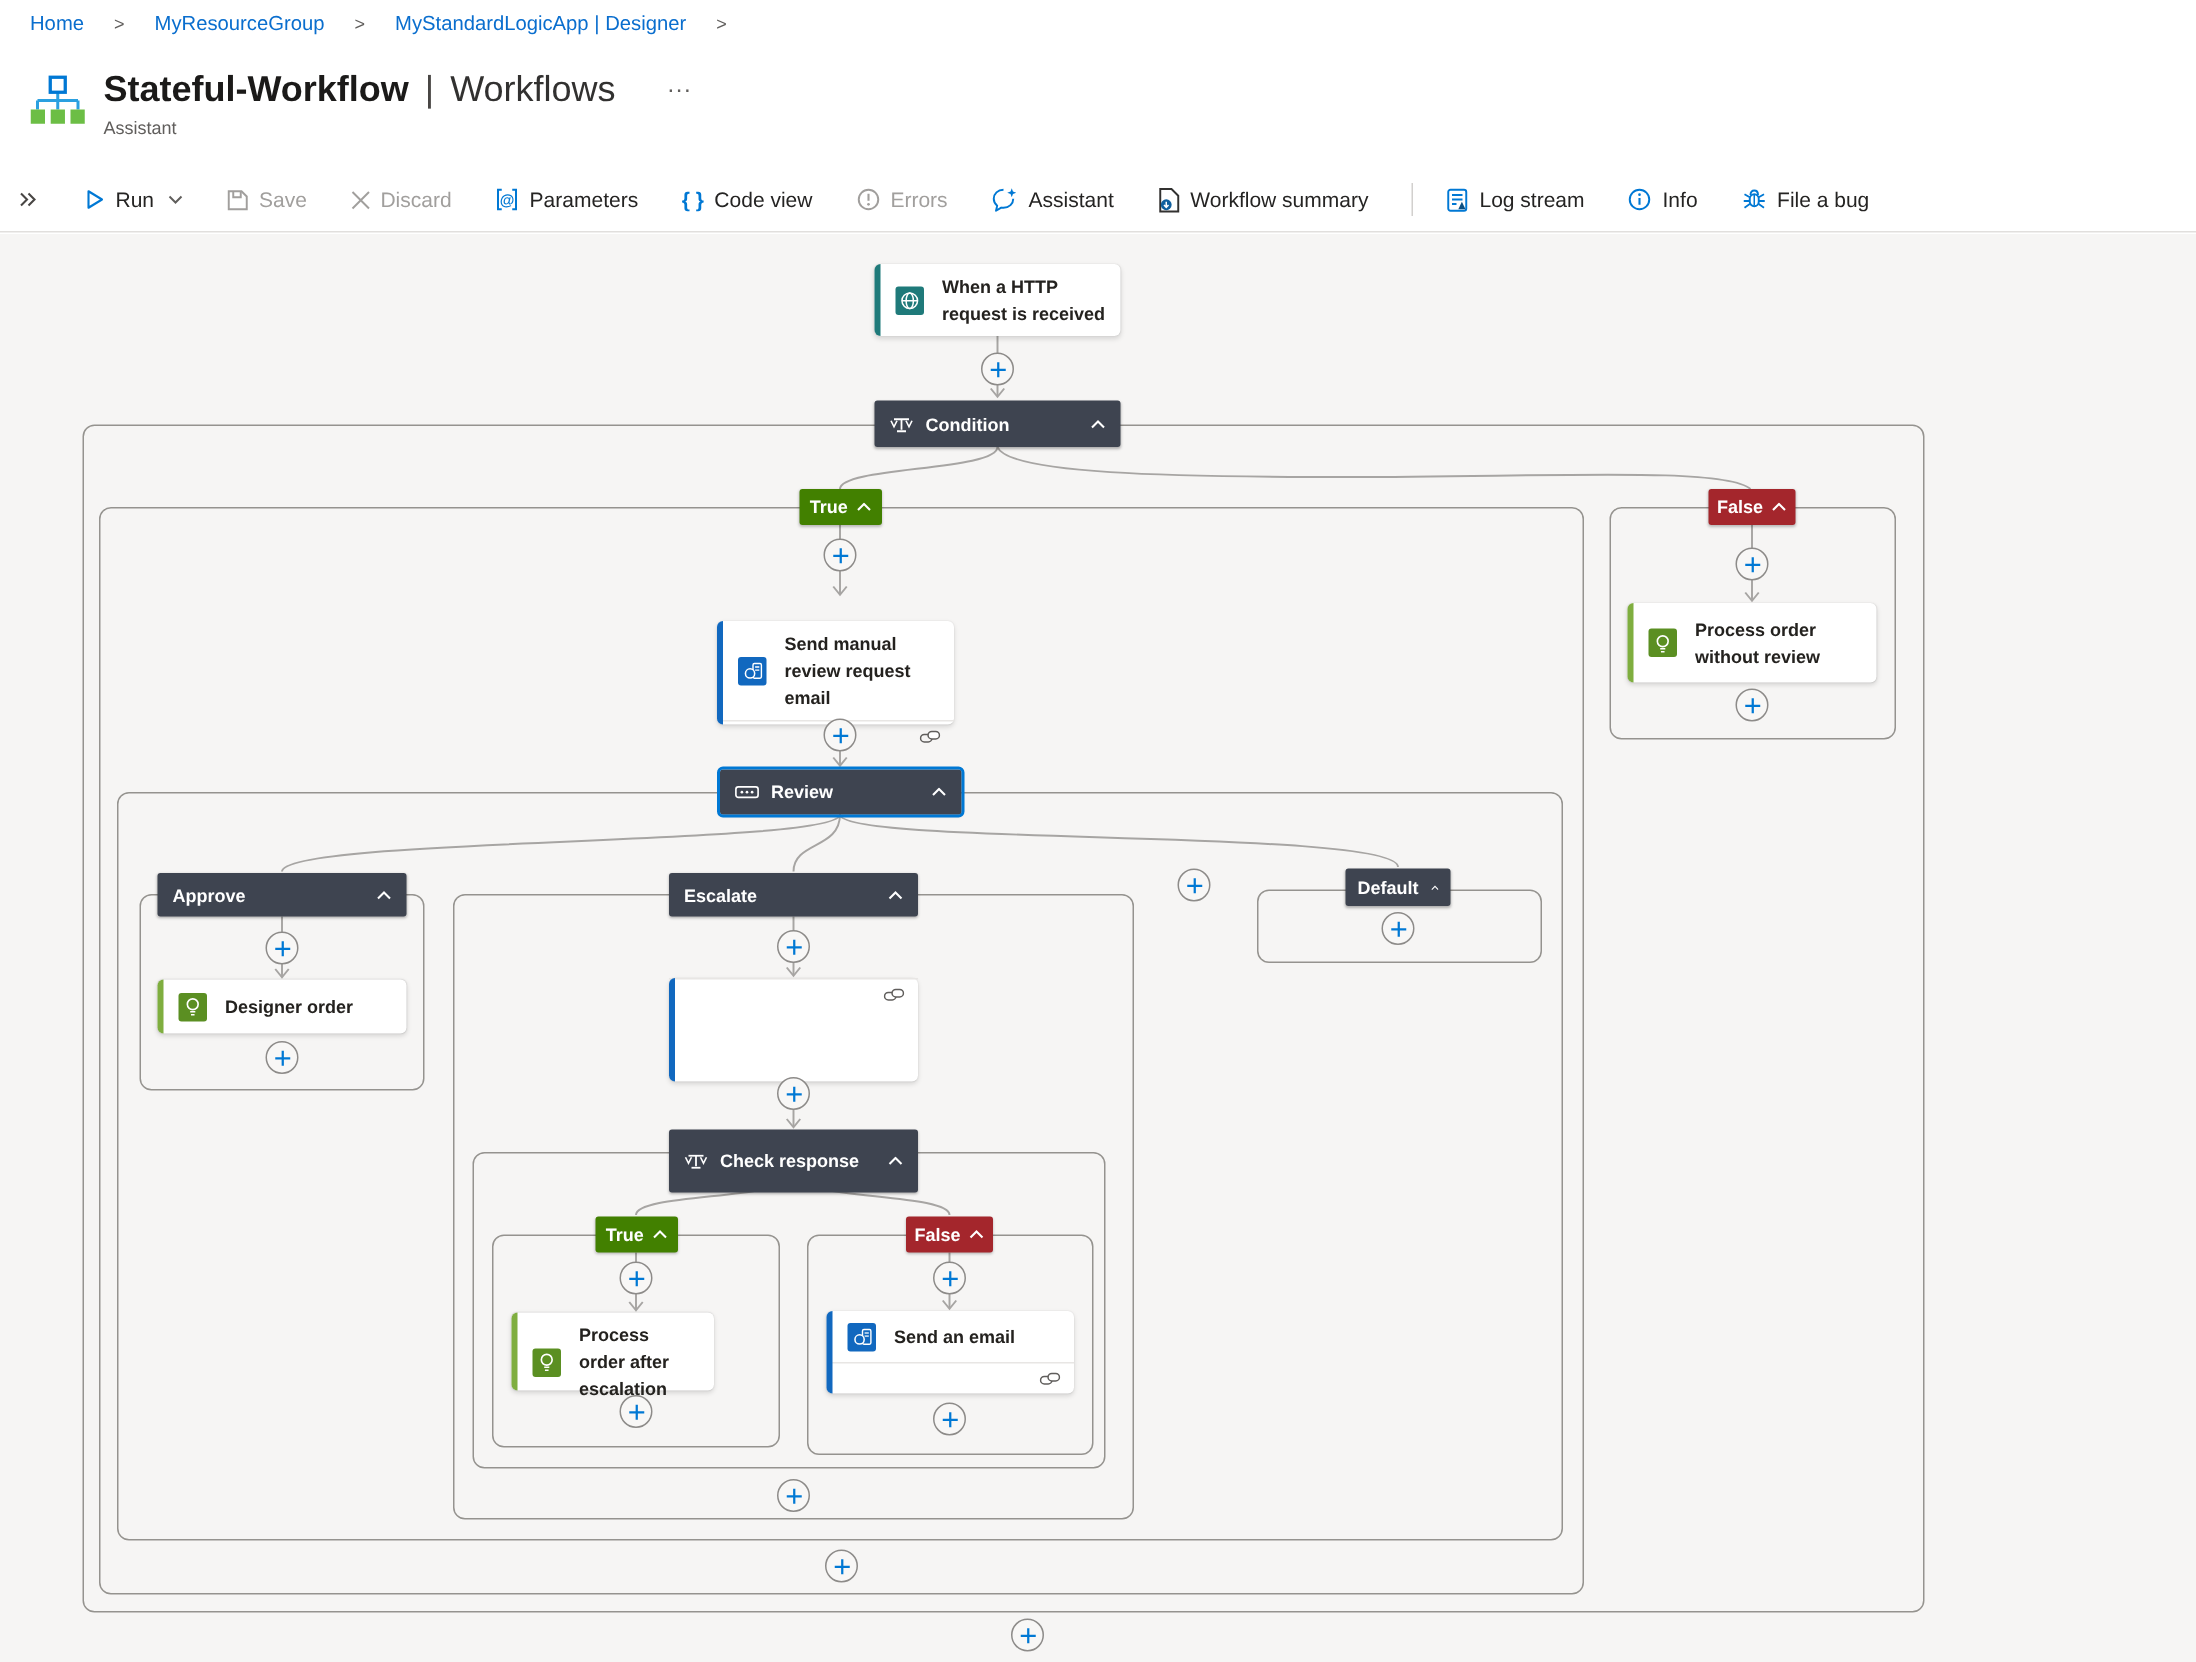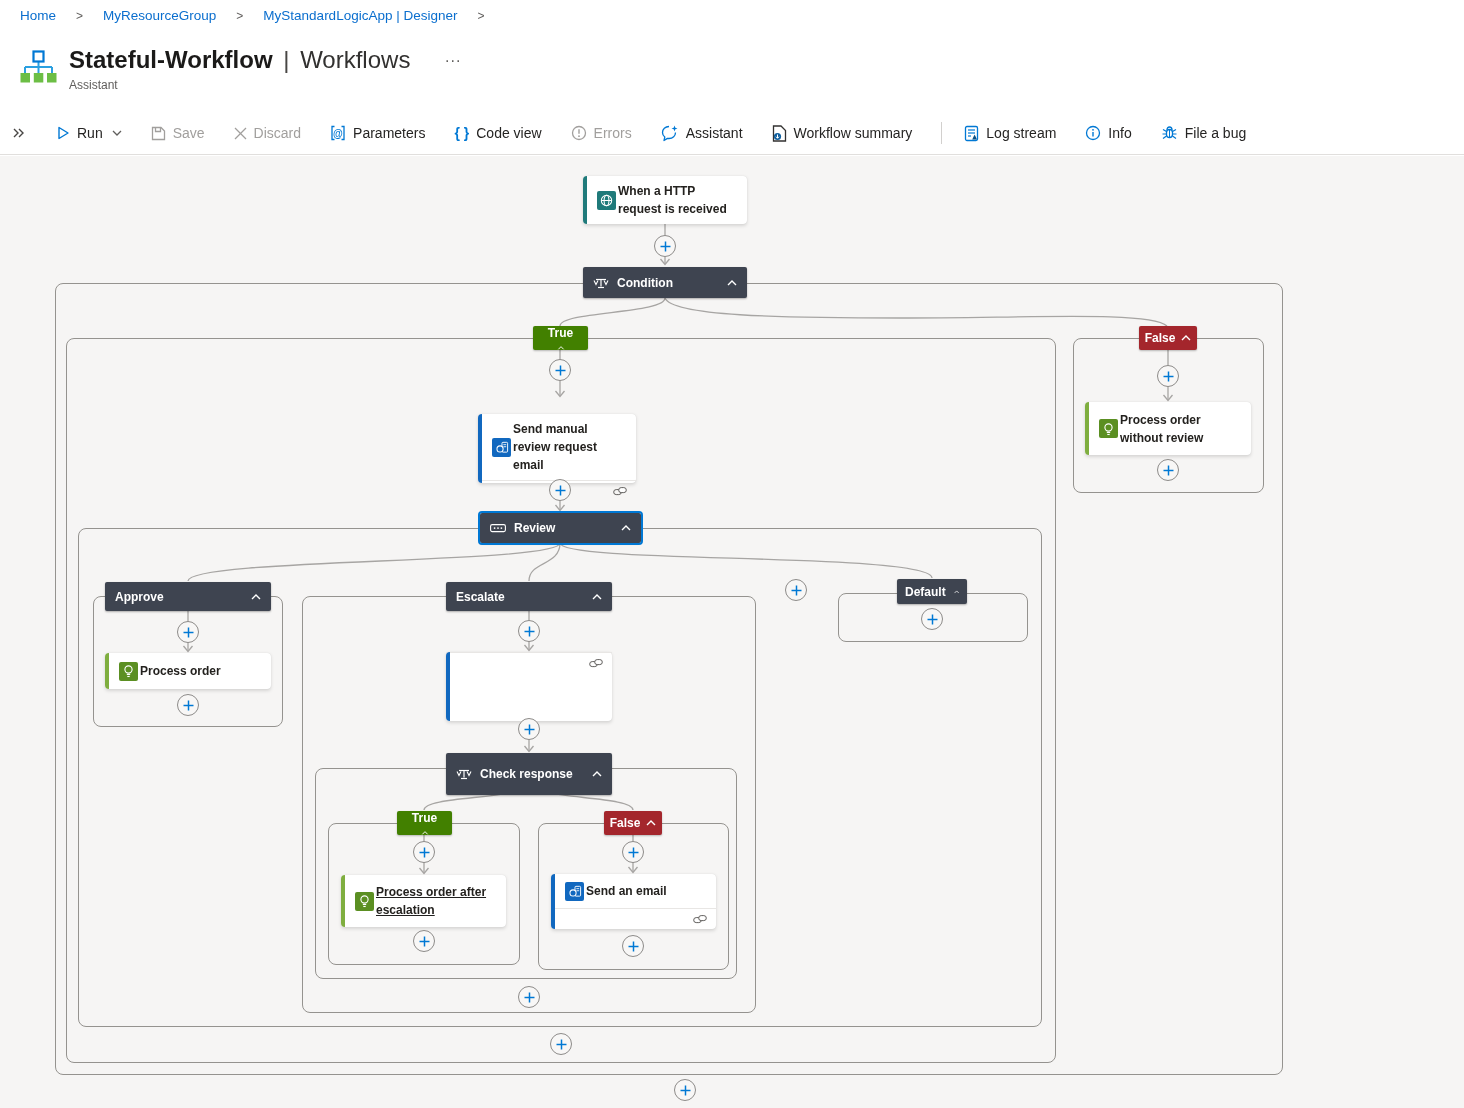--- a/index.html
+++ b/index.html
@@ -35,26 +35,26 @@
   
   .frame { position:absolute; border:1px solid #95938f; border-radius:8px; z-index:1; }
   .edges { position:absolute; left:0; top:0; z-index:2; pointer-events:none; }
   .edges path, .edges polyline { fill:none; stroke:#a7a5a3; stroke-width:1.3; }
   .node-dark { position:absolute; z-index:3; background:var(--node-dark); color:#fff; display:flex; align-items:center; gap:8px;
     padding:0 10px; font-size:12px; font-weight:700; border-radius:2px; box-shadow:0 1px 2px rgba(0,0,0,.3); cursor:pointer; }
   .node-dark .lbl { flex:1; text-align:left; }
   .node-dark.selected { outline:2px solid var(--accent); outline-offset:0px; }
   .branch-label { position:absolute; z-index:3; color:#fff; display:flex; align-items:center; justify-content:center; gap:6px;
     font-size:12px; font-weight:700; border-radius:2px; box-shadow:0 1px 2px rgba(0,0,0,.25); cursor:pointer; }
-  .branch-label.green { background:var(--green);flex-direction:column; }
+  .branch-label.green { background:var(--green); }
   .branch-label.red { background:var(--red); }
   .card { position:absolute; z-index:3; background:#fff; border-radius:4px; box-shadow:0 1.6px 3.6px rgba(0,0,0,.13), 0 0 1px rgba(0,0,0,.11);
     display:flex; flex-direction:column; cursor:pointer; }
   .card .bar { position:absolute; left:0; top:0; bottom:0; width:4px; border-radius:4px 0 0 4px; }
-  .card-main { flex:1; display:flex; align-items:center; gap:2px; padding:6px 10px 6px 14px; }
+  .card-main { flex:1; display:flex; align-items:center; gap:12px; padding:6px 10px 6px 14px; }
   .card-icon { width:19px; height:19px; border-radius:2px; flex:none; display:flex; align-items:center; justify-content:center; }
   .card-label { font-size:12px; font-weight:700; color:#24221f; line-height:1.5; }
   .card-footer { border-top:1px solid #e8e6e4; height:21px; flex:none; display:flex; align-items:center; justify-content:flex-end; padding:0 9px; }
   .plus { position:absolute; z-index:4; width:22px; height:22px; border-radius:50%; border:1px solid #8d8b89; background:#f8f7f6;
     display:flex; align-items:center; justify-content:center; cursor:pointer; }
 </style>
 </head>
 <body>
 
 <div class="app-header">
@@ -336,21 +336,21 @@
 <div class="card" style="left:105px; top:653px; width:166px; height:36px;">
   <span class="bar" style="background:var(--green-bar);"></span>
   <div class="card-main">
     <span class="card-icon" style="background:var(--green-icon);">
       <svg width="13" height="14" viewBox="0 0 13 14">
           <circle cx="6.5" cy="5.5" r="3.6" stroke="#fff" stroke-width="1.1" fill="none"></circle>
           <line x1="4.8" y1="10.5" x2="8.2" y2="10.5" stroke="#fff" stroke-width="1.1"></line>
           <line x1="5.3" y1="12.5" x2="7.7" y2="12.5" stroke="#fff" stroke-width="1.1"></line>
         </svg>
     </span>
-    <span class="card-label">Process order</span>
+    <span class="card-label">Designer order</span>
   </div>
 </div>
 <div class="plus" style="left:177px; top:694px;">
     <svg width="11" height="11" viewBox="0 0 11 11">
       <line x1="5.5" y1="0.5" x2="5.5" y2="10.5" stroke="var(--accent)" stroke-width="1.5"></line>
       <line x1="0.5" y1="5.5" x2="10.5" y2="5.5" stroke="var(--accent)" stroke-width="1.5"></line>
     </svg>
   </div>
 
 <div class="node-dark" style="left:446px; top:582px; width:166px; height:29px;">
@@ -400,21 +400,21 @@
   <svg width="10" height="6" viewBox="0 0 10 6">
       <polyline points="1,5 5,1 9,5" stroke="#fff" stroke-width="1.4" fill="none"></polyline>
     </svg>
 </div>
 <div class="plus" style="left:413px; top:841px;">
     <svg width="11" height="11" viewBox="0 0 11 11">
       <line x1="5.5" y1="0.5" x2="5.5" y2="10.5" stroke="var(--accent)" stroke-width="1.5"></line>
       <line x1="0.5" y1="5.5" x2="10.5" y2="5.5" stroke="var(--accent)" stroke-width="1.5"></line>
     </svg>
   </div>
-<div class="card" style="left:341px; top:875px; width:165px; height:52px;text-decoration:underline;">
+<div class="card" style="left:341px; top:875px; width:135px; height:52px;">
   <span class="bar" style="background:var(--green-bar);"></span>
   <div class="card-main">
     <span class="card-icon" style="background:var(--green-icon);">
       <svg width="13" height="14" viewBox="0 0 13 14">
           <circle cx="6.5" cy="5.5" r="3.6" stroke="#fff" stroke-width="1.1" fill="none"></circle>
           <line x1="4.8" y1="10.5" x2="8.2" y2="10.5" stroke="#fff" stroke-width="1.1"></line>
           <line x1="5.3" y1="12.5" x2="7.7" y2="12.5" stroke="#fff" stroke-width="1.1"></line>
         </svg>
     </span>
     <span class="card-label">Process order after escalation</span>

